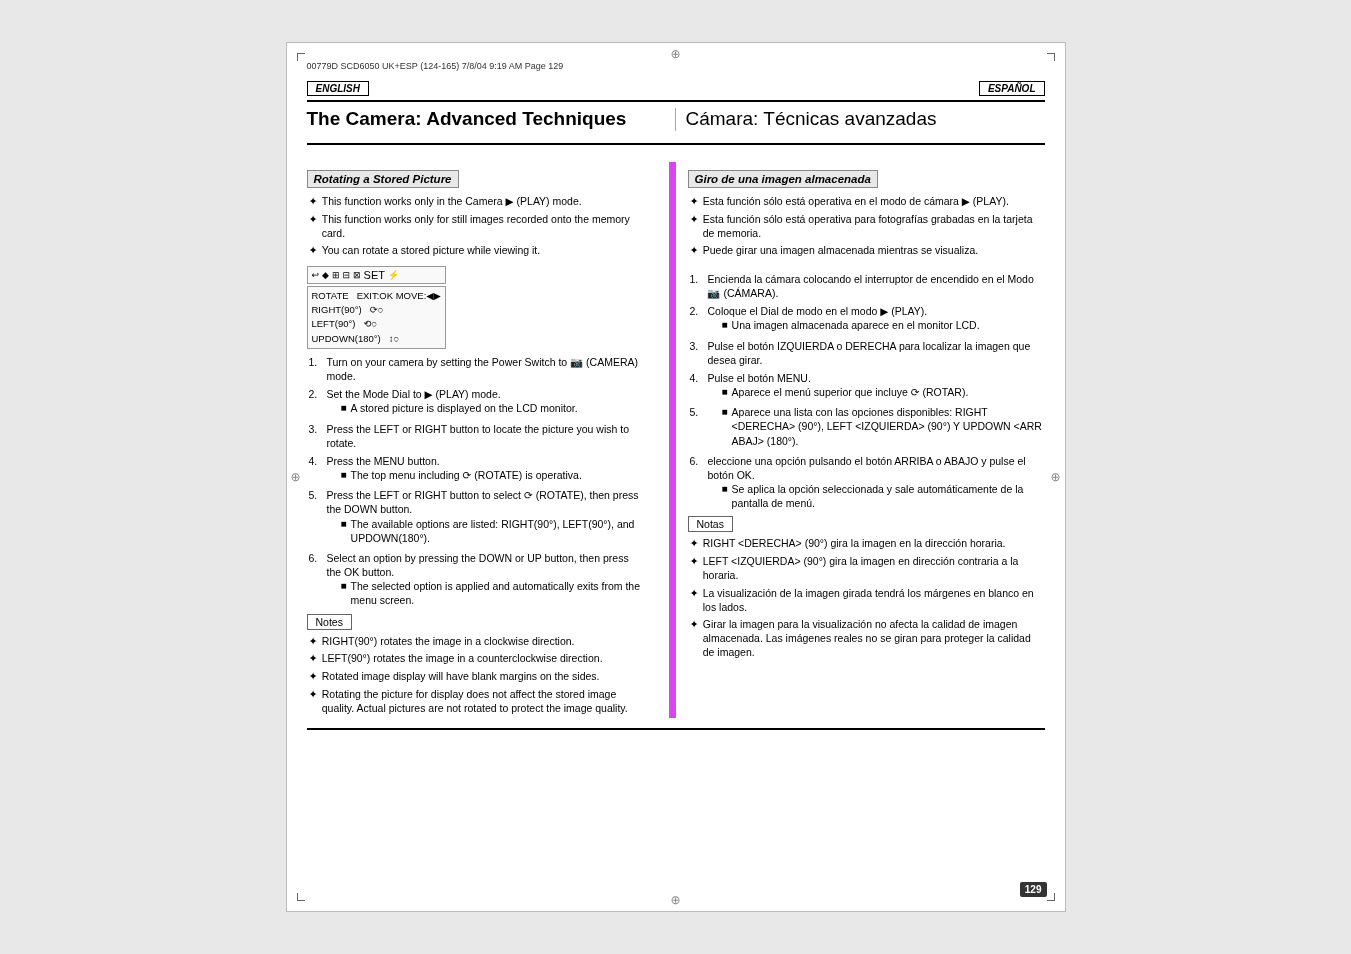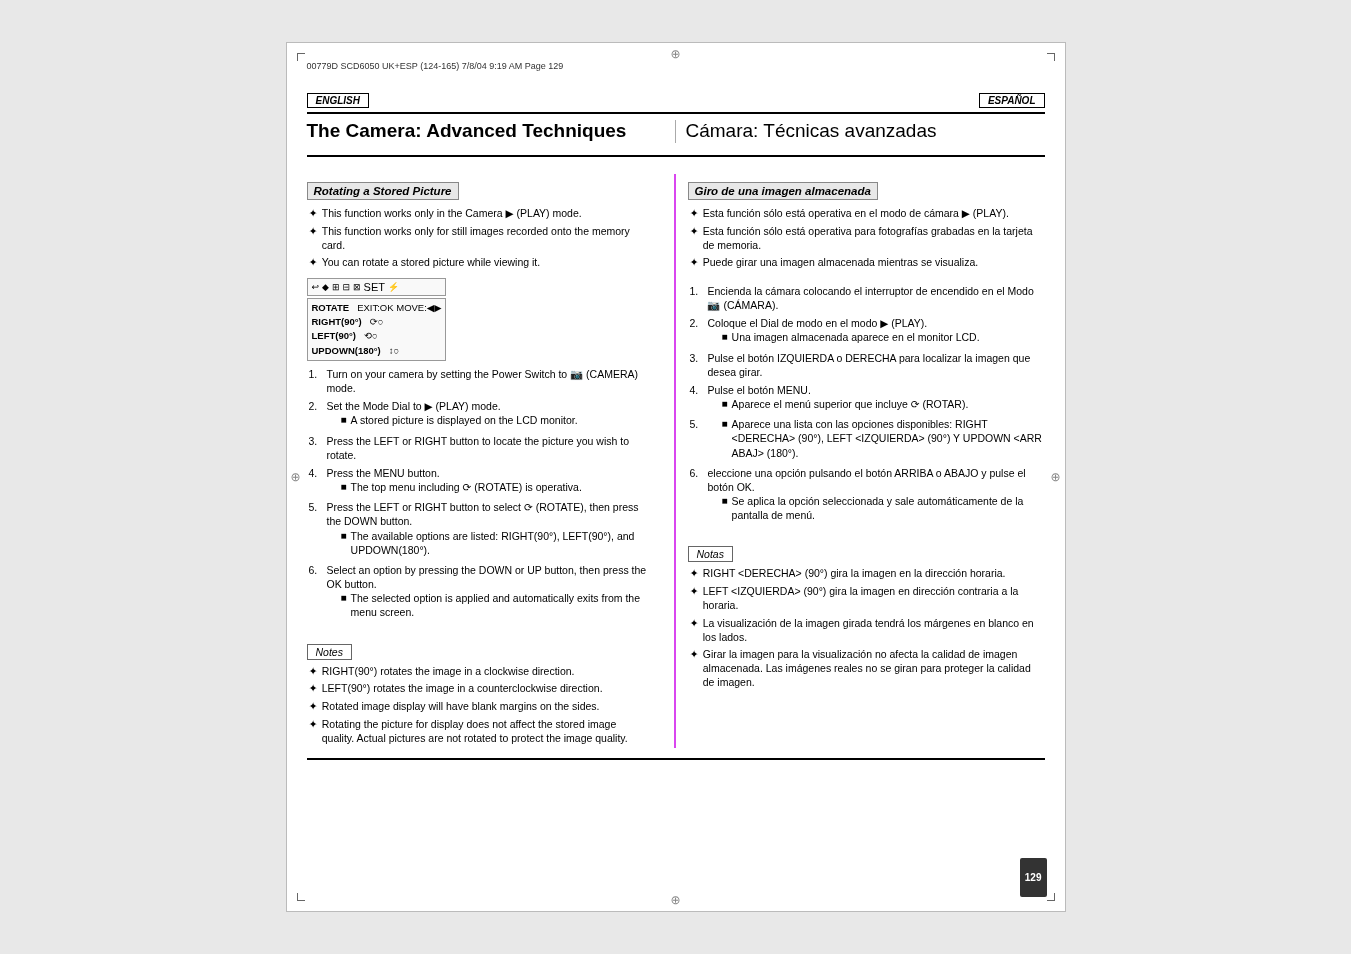--- a/index.html
+++ b/index.html
@@ -21,21 +21,21 @@
       padding: 18px 20px;
       position: relative;
       border: 1px solid #bbb;
       margin: 20px auto;
     }
     
     .file-header {
       font-size: 9px;
       color: #333;
       border-bottom: none;
-      margin-bottom: 22px;
+      margin-bottom: 10px;
       display: flex;
       align-items: center;
       gap: 10px;
     }
     .file-header-text {
       font-size: 9px;
       color: #333;
     }
     
     .corner-mark {
@@ -102,21 +102,21 @@
     
     .content-row {
       display: flex;
       gap: 0;
       border-bottom: 2px solid #000;
       padding-bottom: 10px;
     }
     .content-left {
       width: 50%;
       padding-right: 24px;
-      border-right: 2px solid #d946ef;
+      border-right: 7px solid #d946ef;
       padding-top: 8px;
     }
     .content-right {
       width: 50%;
       padding-left: 12px;
       padding-top: 8px;
     }
 
     
     .section-heading {
@@ -199,45 +199,44 @@
       border: 1px solid #999;
       font-size: 9.5px;
       line-height: 1.5;
       padding: 2px 4px;
       background: #f9f9f9;
     }
     .diag-row {
       display: flex;
       gap: 8px;
     }
-    .diag-cell-label { font-weight: bold; }
+    .diag-cell-label { font-weight: normal; }
     .diag-cell-val { }
 
     
     .notes-box {
       border: 1px solid #666;
       display: inline-block;
       padding: 1px 8px;
       font-size: 10.5px;
-      margin-top: 18px;
+      margin-top: 0;
       margin-bottom: 4px;
       background: #fff;
-      font-style: italic;
     }
 
     
     .page-num-badge {
       position: absolute;
       bottom: 14px;
       right: 18px;
       background: #333;
       color: #fff;
       font-size: 10px;
       font-weight: bold;
-      padding: 14px 5px;
+      padding: 2px 5px;
       border-radius: 2px;
     }
 
     
     .crosshair-top {
       position: absolute;
       top: 4px;
       left: 50%;
       transform: translateX(-50%);
       font-size: 12px;

